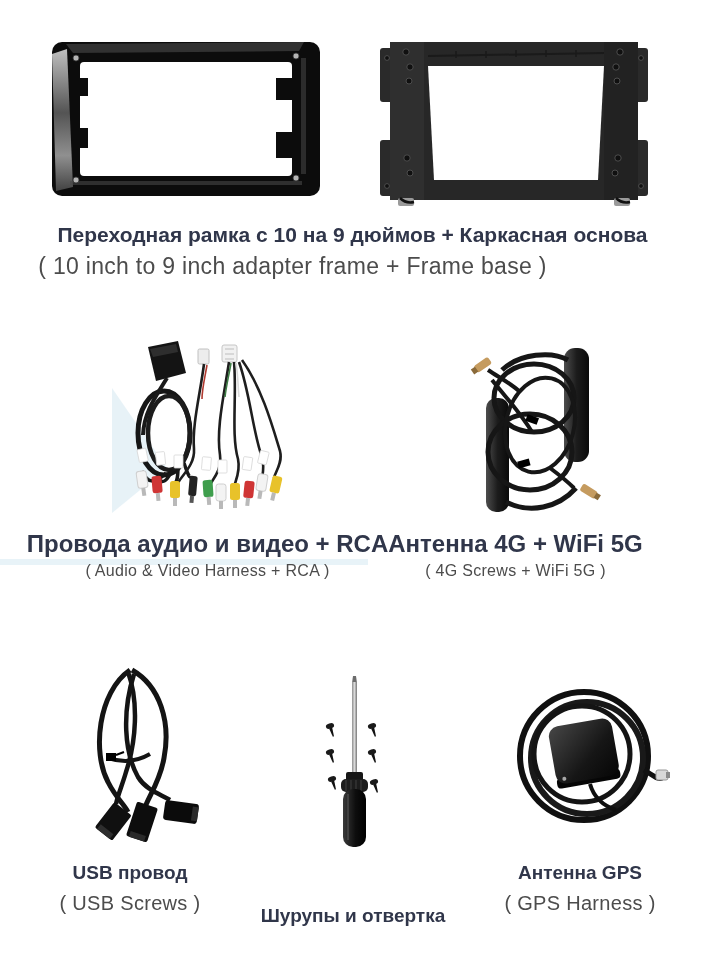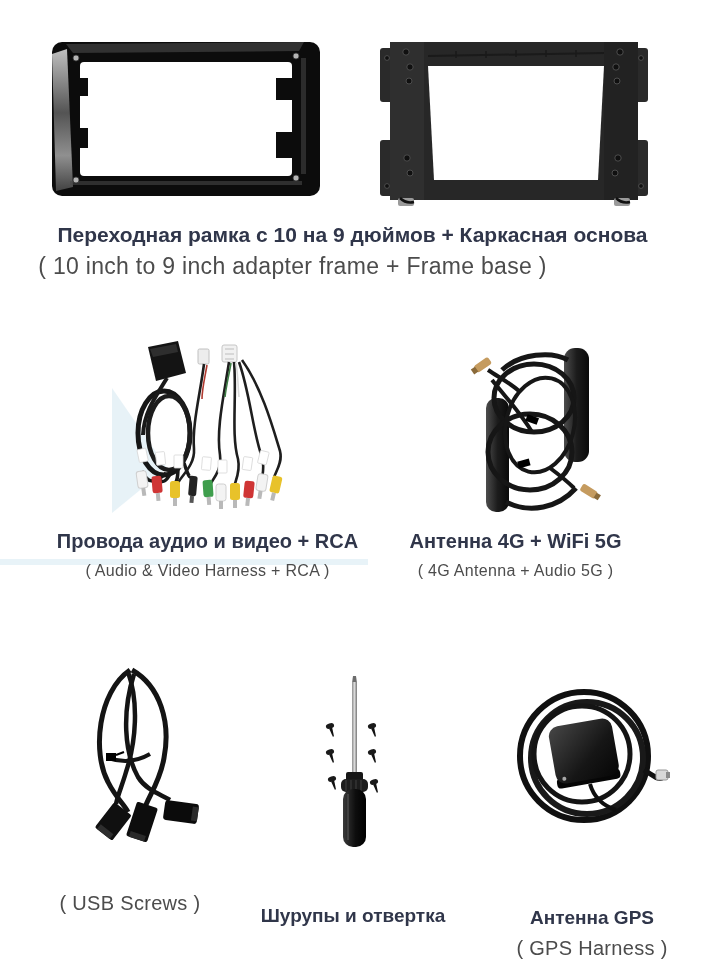--- a/index.html
+++ b/index.html
@@ -8,29 +8,29 @@
     background:var(--background,#ffffff);
     font-family:"Liberation Sans","DejaVu Sans",sans-serif;
   }
   .img{position:absolute;}
   .img svg{display:block;width:100%;height:100%;}
   .cap{position:absolute;text-align:center;white-space:nowrap;}
   .cap-ru{font-weight:700;color:var(--title,#30364a);}
   .cap-en{font-weight:400;color:var(--subtitle,#4c4c4c);letter-spacing:.3px;}
   .r1-ru{top:223px;left:0;width:705px;font-size:21px;}
   .r1-en{top:253px;left:0;width:585px;font-size:23px;}
-  .r2-ru{top:530px;font-size:20px;}
+  .r2-ru{top:530px;font-size:24px;}
   .r2-en{top:562px;font-size:16px;}
   .r3-ru{top:862px;font-size:19px;}
   .r3-en{top:892px;font-size:20px;}
   .c2l{left:5px;width:405px;}
   .c2r{left:368px;width:295px;}
   .c3a{left:20px;width:220px;}
   .c3b{left:230px;width:246px;margin-top:43px;}
-  .c3c{left:492px;width:200px;margin-top:45px;}
+  .c3c{left:480px;width:200px;}
   .streak{
     position:absolute;left:0;top:559px;width:368px;height:6px;
     background:var(--watermark,#d5eaf2);opacity:.55;
   }
 </style>
 </head>
 <body>
 
 <div class="canvas">
 
@@ -318,22 +318,23 @@
 
   <div class="streak"></div>
 
   <div class="cap cap-ru r1-ru">Переходная рамка с 10 на 9 дюймов + Каркасная основа</div>
   <div class="cap cap-en r1-en">( 10 inch to 9 inch adapter frame + Frame base )</div>
 
   <div class="cap cap-ru r2-ru c2l">Провода аудио и видео + RCA</div>
   <div class="cap cap-en r2-en c2l">( Audio &amp; Video Harness + RCA )</div>
 
   <div class="cap cap-ru r2-ru c2r">Антенна 4G + WiFi 5G</div>
-  <div class="cap cap-en r2-en c2r">( 4G Antenna + Audio 5G )</div>
-
+  <div class="cap cap-en r2-en c2r">( 4G Screws + WiFi 5G )</div>
+
+  <div class="cap cap-ru r3-ru c3a">USB провод</div>
   <div class="cap cap-en r3-en c3a">( USB Screws )</div>
 
   <div class="cap cap-ru r3-ru c3b">Шурупы и отвертка</div>
 
   <div class="cap cap-ru r3-ru c3c">Антенна GPS</div>
   <div class="cap cap-en r3-en c3c">( GPS Harness )</div>
 
 </div>
 
 </body></html>

